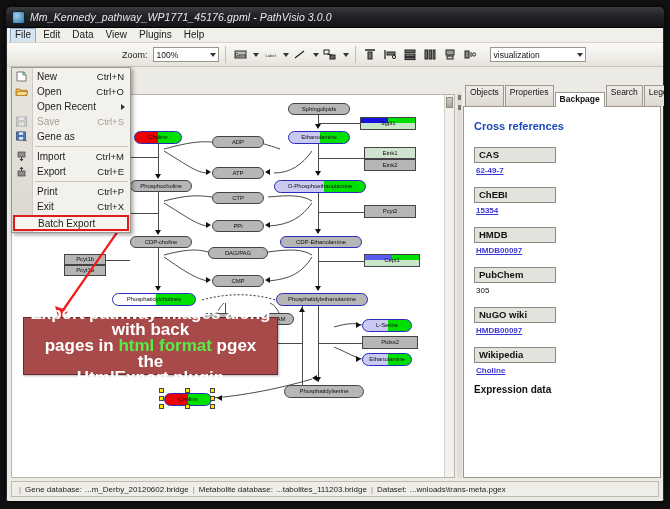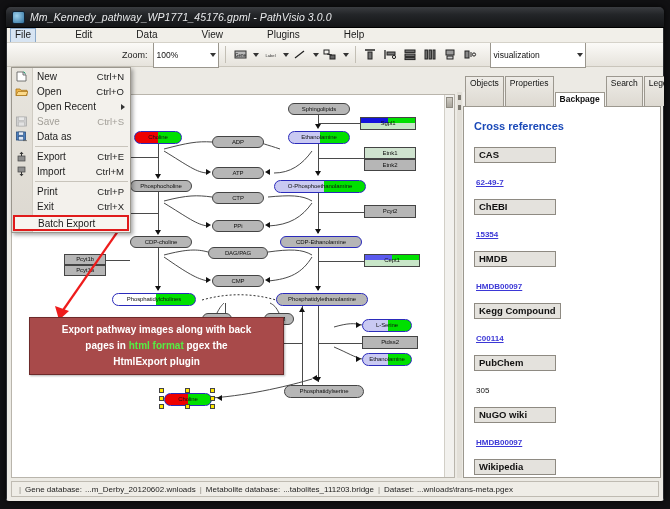--- a/index.html
+++ b/index.html
@@ -60,21 +60,20 @@
 
   
   #menubar {
     position: relative;
     height: 15px;
     background: #f1efe9;
     border-bottom: 1px solid #d5d2c9;
     display: flex; align-items: center;
     padding-left: 3px;
     z-index: 40;
-    gap: 32px;
   }
   #menubar .mi {
     font-size: 10px; color: #1a1a1a;
     padding: 1px 5px 2px 7px;
     line-height: 11px;
     cursor: default;
   }
   #menubar .mi.active {
     background: #d7e4f2;
     border: 1px solid #8aa8c8;
@@ -95,21 +94,21 @@
   }
   .tbsep { width:1px; height:17px; background:#c3bfb5; margin:0 3px; }
   .tbl { font-size: 9px; color:#222; margin: 0 2px 0 4px; }
   .tbbtn {
     width: 17px; height: 17px;
     border: 1px solid transparent;
     display: flex; align-items: center; justify-content: center;
     background: transparent;
   }
   .tbcombo {
-    height: 26px;
+    height: 15px;
     border: 1px solid #9a968d;
     background: #fff;
     display: flex; align-items: center;
     font-size: 8.5px; color: #111;
     padding-left: 3px;
     position: relative;
   }
   .tbcombo .arw {
     position: absolute; right: 2px; top: 50%;
     transform: translateY(-50%);
@@ -260,26 +259,26 @@
   .handle {
     position: absolute;
     width: 5px; height: 5px;
     background: #ffe800;
     border: 1px solid #444;
   }
 
   
   #callout {
     position: absolute;
-    left: 22px; top: 289px;
+    left: 16px; top: 289px;
     width: 255px; height: 58px;
     background: #a84a4a;
     border: 1px solid #6d2a2a;
     color: #fff;
-    font-size: 10px;
+    font-size: 17px;
     font-weight: bold;
     display: flex; align-items: center; justify-content: center;
     text-align: center;
     line-height: 16px;
     padding: 2px 6px;
     z-index: 20;
     box-shadow: 1px 1px 2px rgba(0,0,0,.3);
   }
   #callout .hl { color: #55ee44; }
 
@@ -299,21 +298,21 @@
   }
   .tab {
     font-size: 8.5px;
     color: #111;
     padding: 1px 4px 1px 4px;
     border: 1px solid #9c988f;
     border-bottom: none;
     background: linear-gradient(180deg,#eeece7,#ddd9d1);
     margin-right: 1px;
     line-height: 10px;
-    height: 30px;
+    height: 21px;
   }
   .tab.sel {
     background: #fff;
     height: 15px;
     position: relative; top: 1px;
     font-weight: bold;
     z-index: 3;
   }
   #panelbody {
     position: absolute;
@@ -339,21 +338,21 @@
     font-size: 9.5px;
     font-weight: bold;
     color: #111;
     padding: 1px 4px 2px 4px;
     line-height: 11px;
   }
   .xrval {
     font-size: 8px;
     color: #3b37d6;
     text-decoration: underline;
-    margin: 15px 0 0 2px;
+    margin: 3px 0 0 2px;
     font-weight: bold;
     display: block;
   }
   .xrval.plain {
     color: #111;
     text-decoration: none;
     font-weight: normal;
   }
   #exprdata {
     font-size: 10px; font-weight: bold; color: #111;
@@ -707,24 +706,20 @@
           </div>
           <div class="xr">
             <div class="xrhead">ChEBI</div>
             <a class="xrval" href="#">15354</a>
           </div>
           <div class="xr">
             <div class="xrhead">HMDB</div>
             <a class="xrval" href="#">HMDB00097</a>
           </div>
           <div class="xr">
-            <div class="xrhead">Kegg Compound</div>
-            <a class="xrval" href="#">C00114</a>
-          </div>
-          <div class="xr">
             <div class="xrhead">PubChem</div>
             <span class="xrval plain">305</span>
           </div>
           <div class="xr">
             <div class="xrhead">NuGO wiki</div>
             <a class="xrval" href="#">HMDB00097</a>
           </div>
           <div class="xr">
             <div class="xrhead">Wikipedia</div>
             <a class="xrval" href="#">Choline</a>
@@ -780,49 +775,49 @@
         <div class="fmrow">
           <span class="ico">
             <svg width="13" height="11" viewBox="0 0 13 11">
                 <rect x="1.5" y="1" width="9" height="8" fill="#4a7fc0" stroke="#2c4f7c" stroke-width=".8"></rect>
                 <rect x="3.5" y="1" width="5" height="3.2" fill="#e8eef7" stroke="#2c4f7c" stroke-width=".6"></rect>
                 <rect x="3.5" y="5.5" width="5" height="3.5" fill="#dce6f4" stroke="#2c4f7c" stroke-width=".6"></rect>
                 <circle cx="9" cy="9.6" r=".7" fill="#333"></circle>
                 <circle cx="11" cy="9.6" r=".7" fill="#333"></circle>
               </svg>
           </span>
-          <span>Data as</span>
+          <span>Gene as</span>
         </div>
 
         <div class="fmsep"></div>
+
+        <div class="fmrow">
+          <span class="ico">
+            <svg width="13" height="11" viewBox="0 0 13 11">
+                <rect x="3" y="1" width="7" height="5" fill="#8e8e8e" stroke="#444" stroke-width=".7"></rect>
+                <path d="M6.5,6 v3" stroke="#333" stroke-width="1"></path>
+                <path d="M4.5,8 l2,2.2 l2,-2.2" fill="#333"></path>
+              </svg>
+          </span>
+          <span>Import</span>
+          <span class="acc">Ctrl+M</span>
+        </div>
 
         <div class="fmrow">
           <span class="ico">
             <svg width="13" height="11" viewBox="0 0 13 11">
                 <rect x="3" y="5" width="7" height="5" fill="#8e8e8e" stroke="#444" stroke-width=".7"></rect>
                 <path d="M6.5,5 v-3" stroke="#333" stroke-width="1"></path>
                 <path d="M4.5,3 l2,-2.2 l2,2.2" fill="#333"></path>
               </svg>
           </span>
           <span>Export</span>
           <span class="acc">Ctrl+E</span>
         </div>
 
-        <div class="fmrow">
-          <span class="ico">
-            <svg width="13" height="11" viewBox="0 0 13 11">
-                <rect x="3" y="1" width="7" height="5" fill="#8e8e8e" stroke="#444" stroke-width=".7"></rect>
-                <path d="M6.5,6 v3" stroke="#333" stroke-width="1"></path>
-                <path d="M4.5,8 l2,2.2 l2,-2.2" fill="#333"></path>
-              </svg>
-          </span>
-          <span>Import</span>
-          <span class="acc">Ctrl+M</span>
-        </div>
-
         <div class="fmsep"></div>
 
         <div class="fmrow">
           <span>Print</span>
           <span class="acc">Ctrl+P</span>
         </div>
 
         <div class="fmrow">
           <span>Exit</span>
           <span class="acc">Ctrl+X</span>
@@ -830,21 +825,21 @@
 
         <div class="fmrow highlight">
           <span>Batch Export</span>
         </div>
       </div>
 
       <div id="statusbar">
         <span class="sep">|</span>
         <span>Gene database:</span>
         <span style="width:3px"></span>
-        <span>...m_Derby_20120602.wnloads</span>
+        <span>...m_Derby_20120602.bridge</span>
         <span class="sep">|</span>
         <span>Metabolite database:</span>
         <span style="width:3px"></span>
         <span>...tabolites_111203.bridge</span>
         <span class="sep">|</span>
         <span>Dataset:</span>
         <span style="width:3px"></span>
         <span>...wnloads\trans-meta.pgex</span>
       </div>
 

